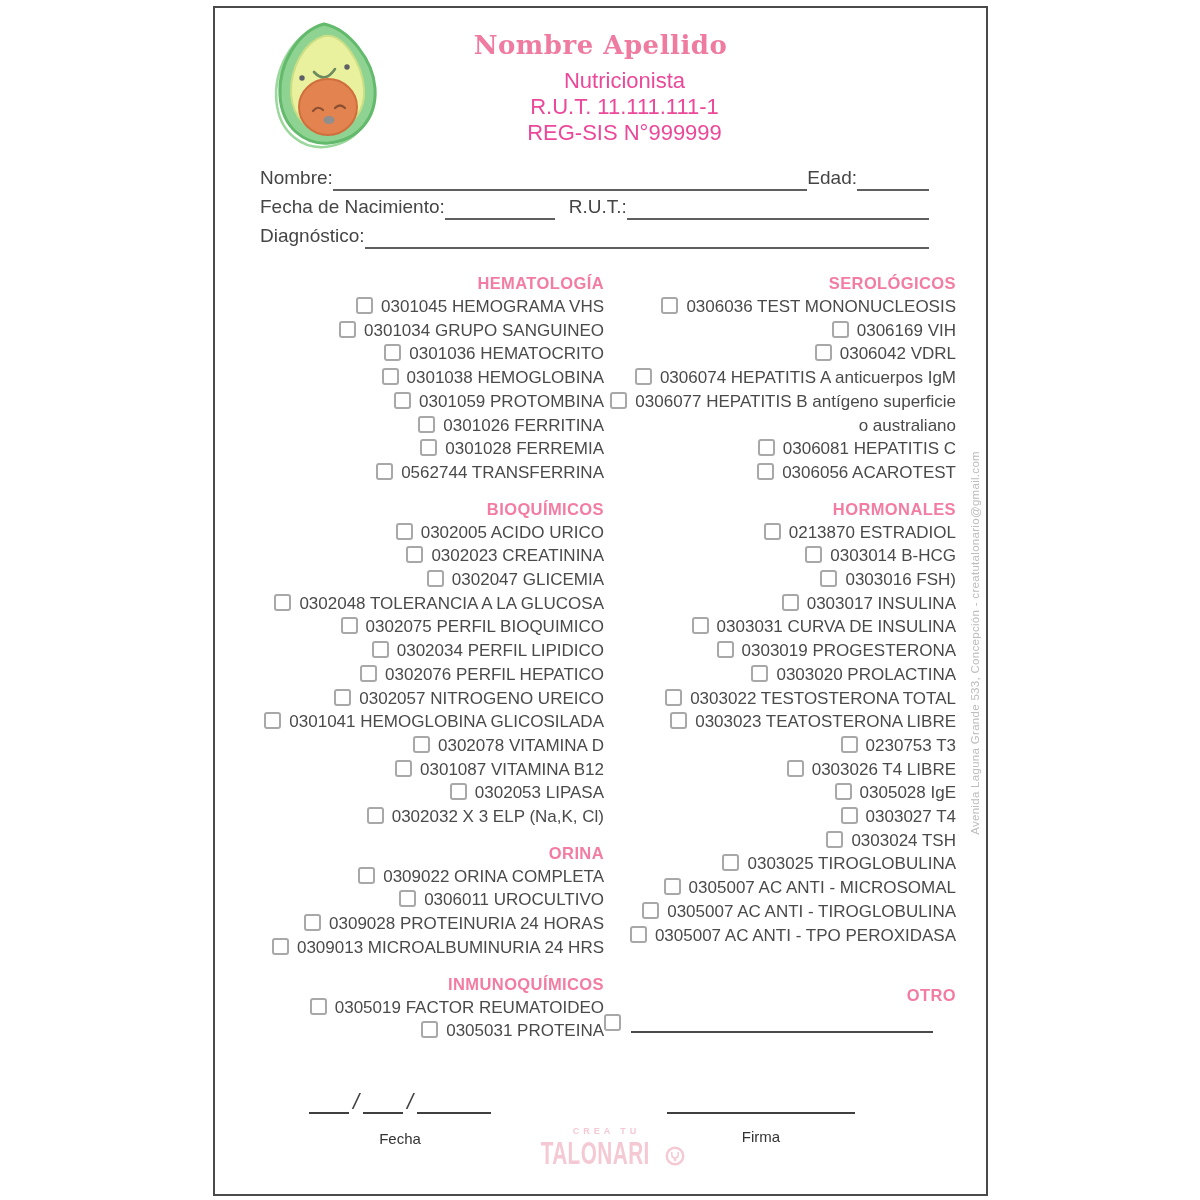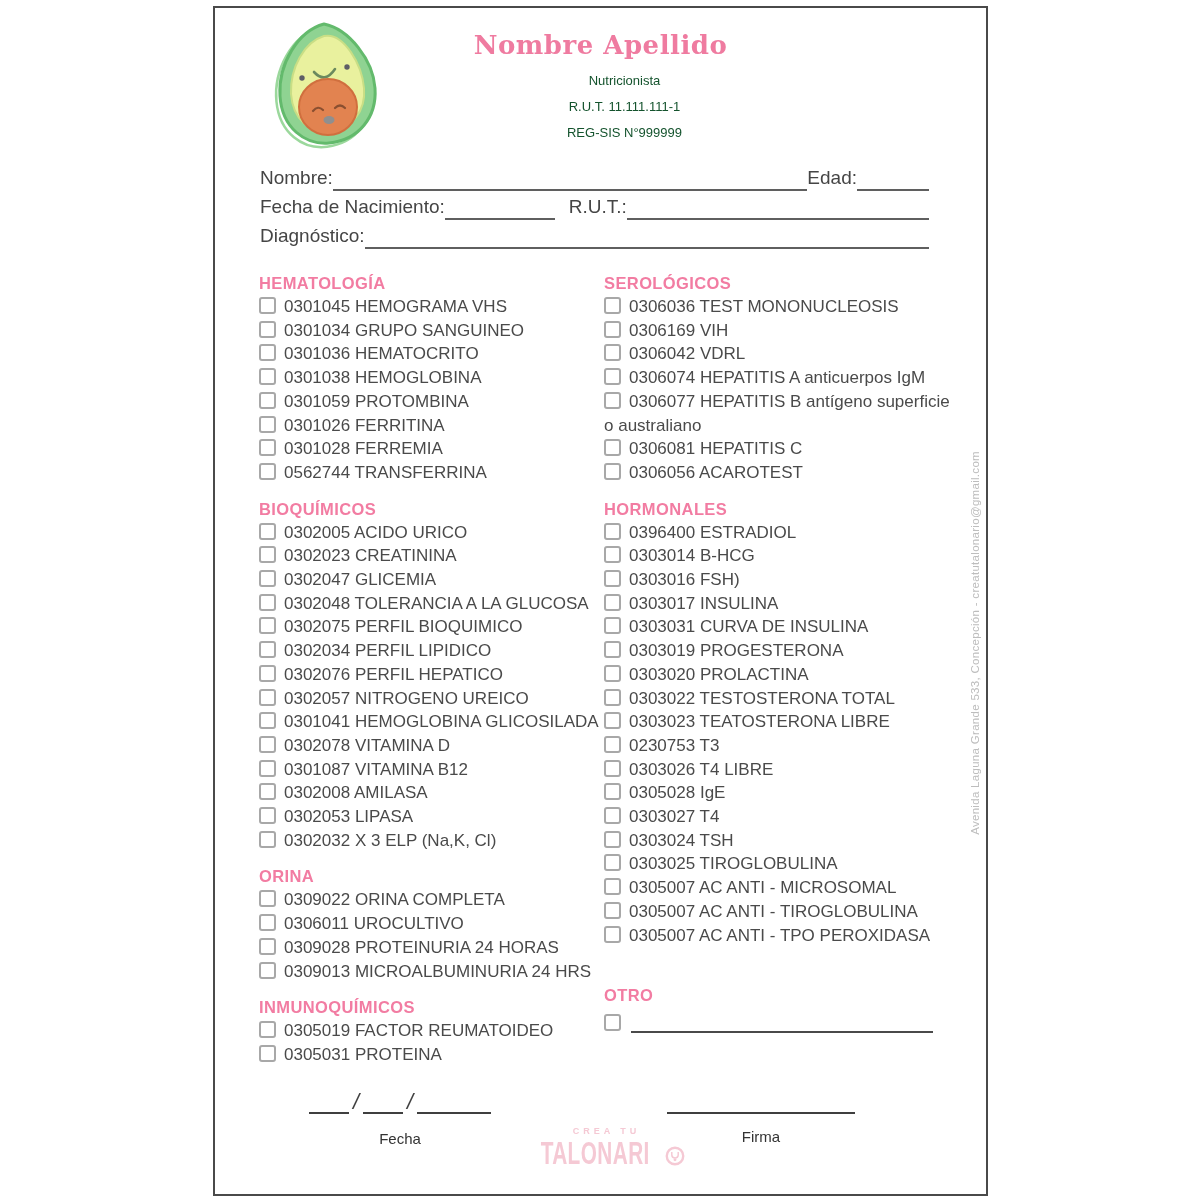--- a/index.html
+++ b/index.html
@@ -4,36 +4,36 @@
 <style>
   html,body{margin:0;padding:0;background:#ffffff;}
   body{width:1200px;height:1200px;position:relative;font-family:"Liberation Sans",sans-serif;}
   .page{position:absolute;left:213px;top:6px;width:775px;height:1190px;box-sizing:border-box;
         border:2px solid #4a4a4a;background:#fff;overflow:hidden;}
   
   .logo{position:absolute;left:50px;top:8px;width:124px;height:138px;}
   .header-text{text-align:center;padding-top:22px;}
   .title{font-family:"DejaVu Serif","Liberation Serif",serif;font-weight:bold;font-size:26px;
          color:#EF7BA0;letter-spacing:0.5px;}
-  .subtitle{font-size:13px;color:#14532d;line-height:26px;padding-left:48px;}
+  .subtitle{font-size:22px;color:#ec4899;line-height:26px;padding-left:48px;}
   .subtitle.first{margin-top:8px;}
   
   .fields{margin:16px 57px 0 45px;font-size:19px;color:#454545;}
   .field-row{display:flex;align-items:flex-end;height:29px;}
   .field-label{white-space:nowrap;line-height:27px;}
   .blank{border-bottom:2px solid #5f5f5f;height:24px;box-sizing:border-box;}
   .blank.grow{flex:1;}
   .blank.w-edad{flex:0 0 72px;}
   .blank.w-fnac{flex:0 0 110px;}
   .gap14{width:14px;flex:none;}
   
   .lists{display:flex;margin:22px 30px 0 44px;}
   .col-left{flex:0 0 345px;}
   .col-right{flex:1;min-width:0;}
-  .section{margin-top:0;}
+  .section{margin-top:0;text-align:right;}
   .section + .section{margin-top:12px;}
   .section-otro{margin-top:36px !important;}
   .section-title{color:#F27CA2;font-weight:bold;font-size:16.5px;letter-spacing:0.4px;line-height:24px;}
   .check-item{font-size:17px;color:#4a4a4a;line-height:23.7px;}
   .checkbox{display:inline-block;width:13px;height:13px;border:2px solid #a8a8a8;border-radius:3px;
             margin-right:8px;vertical-align:-2px;background:#fff;}
   .check-label{white-space:pre-line;}
   .otro-row{display:flex;align-items:flex-end;height:26px;}
   .otro-row .checkbox{flex:none;margin-bottom:2px;}
   .otro-blank{flex:0 0 302px;border-bottom:2px solid #4a4a4a;height:20px;margin-left:2px;}
@@ -127,21 +127,20 @@
             <div class="check-item"><span class="checkbox"></span><span class="check-label">0302023 CREATININA</span></div>
             <div class="check-item"><span class="checkbox"></span><span class="check-label">0302047 GLICEMIA</span></div>
             <div class="check-item"><span class="checkbox"></span><span class="check-label">0302048 TOLERANCIA A LA GLUCOSA</span></div>
             <div class="check-item"><span class="checkbox"></span><span class="check-label">0302075 PERFIL BIOQUIMICO</span></div>
             <div class="check-item"><span class="checkbox"></span><span class="check-label">0302034 PERFIL LIPIDICO</span></div>
             <div class="check-item"><span class="checkbox"></span><span class="check-label">0302076 PERFIL HEPATICO</span></div>
             <div class="check-item"><span class="checkbox"></span><span class="check-label">0302057 NITROGENO UREICO</span></div>
             <div class="check-item"><span class="checkbox"></span><span class="check-label">0301041 HEMOGLOBINA GLICOSILADA</span></div>
             <div class="check-item"><span class="checkbox"></span><span class="check-label">0302078 VITAMINA D</span></div>
             <div class="check-item"><span class="checkbox"></span><span class="check-label">0301087 VITAMINA B12</span></div>
-            <div class="check-item"><span class="checkbox"></span><span class="check-label">0302008 AMILASA</span></div>
             <div class="check-item"><span class="checkbox"></span><span class="check-label">0302053 LIPASA</span></div>
             <div class="check-item"><span class="checkbox"></span><span class="check-label">0302032 X 3 ELP (Na,K, Cl)</span></div>
           </div>
       </div>
       <div class="section">
         <div class="section-title">ORINA</div>
         <div class="section-items">
             <div class="check-item"><span class="checkbox"></span><span class="check-label">0309022 ORINA COMPLETA</span></div>
             <div class="check-item"><span class="checkbox"></span><span class="check-label">0306011 UROCULTIVO</span></div>
             <div class="check-item"><span class="checkbox"></span><span class="check-label">0309028 PROTEINURIA 24 HORAS</span></div>
@@ -166,21 +165,21 @@
             <div class="check-item"><span class="checkbox"></span><span class="check-label">0306074 HEPATITIS A anticuerpos IgM</span></div>
             <div class="check-item"><span class="checkbox"></span><span class="check-label">0306077 HEPATITIS B antígeno superficie
 o australiano</span></div>
             <div class="check-item"><span class="checkbox"></span><span class="check-label">0306081 HEPATITIS C</span></div>
             <div class="check-item"><span class="checkbox"></span><span class="check-label">0306056 ACAROTEST</span></div>
           </div>
       </div>
       <div class="section">
         <div class="section-title">HORMONALES</div>
         <div class="section-items">
-            <div class="check-item"><span class="checkbox"></span><span class="check-label">0396400 ESTRADIOL</span></div>
+            <div class="check-item"><span class="checkbox"></span><span class="check-label">0213870 ESTRADIOL</span></div>
             <div class="check-item"><span class="checkbox"></span><span class="check-label">0303014 B-HCG</span></div>
             <div class="check-item"><span class="checkbox"></span><span class="check-label">0303016 FSH)</span></div>
             <div class="check-item"><span class="checkbox"></span><span class="check-label">0303017 INSULINA</span></div>
             <div class="check-item"><span class="checkbox"></span><span class="check-label">0303031 CURVA DE INSULINA</span></div>
             <div class="check-item"><span class="checkbox"></span><span class="check-label">0303019 PROGESTERONA</span></div>
             <div class="check-item"><span class="checkbox"></span><span class="check-label">0303020 PROLACTINA</span></div>
             <div class="check-item"><span class="checkbox"></span><span class="check-label">0303022 TESTOSTERONA TOTAL</span></div>
             <div class="check-item"><span class="checkbox"></span><span class="check-label">0303023 TEATOSTERONA LIBRE</span></div>
             <div class="check-item"><span class="checkbox"></span><span class="check-label">0230753 T3</span></div>
             <div class="check-item"><span class="checkbox"></span><span class="check-label">0303026 T4 LIBRE</span></div>

